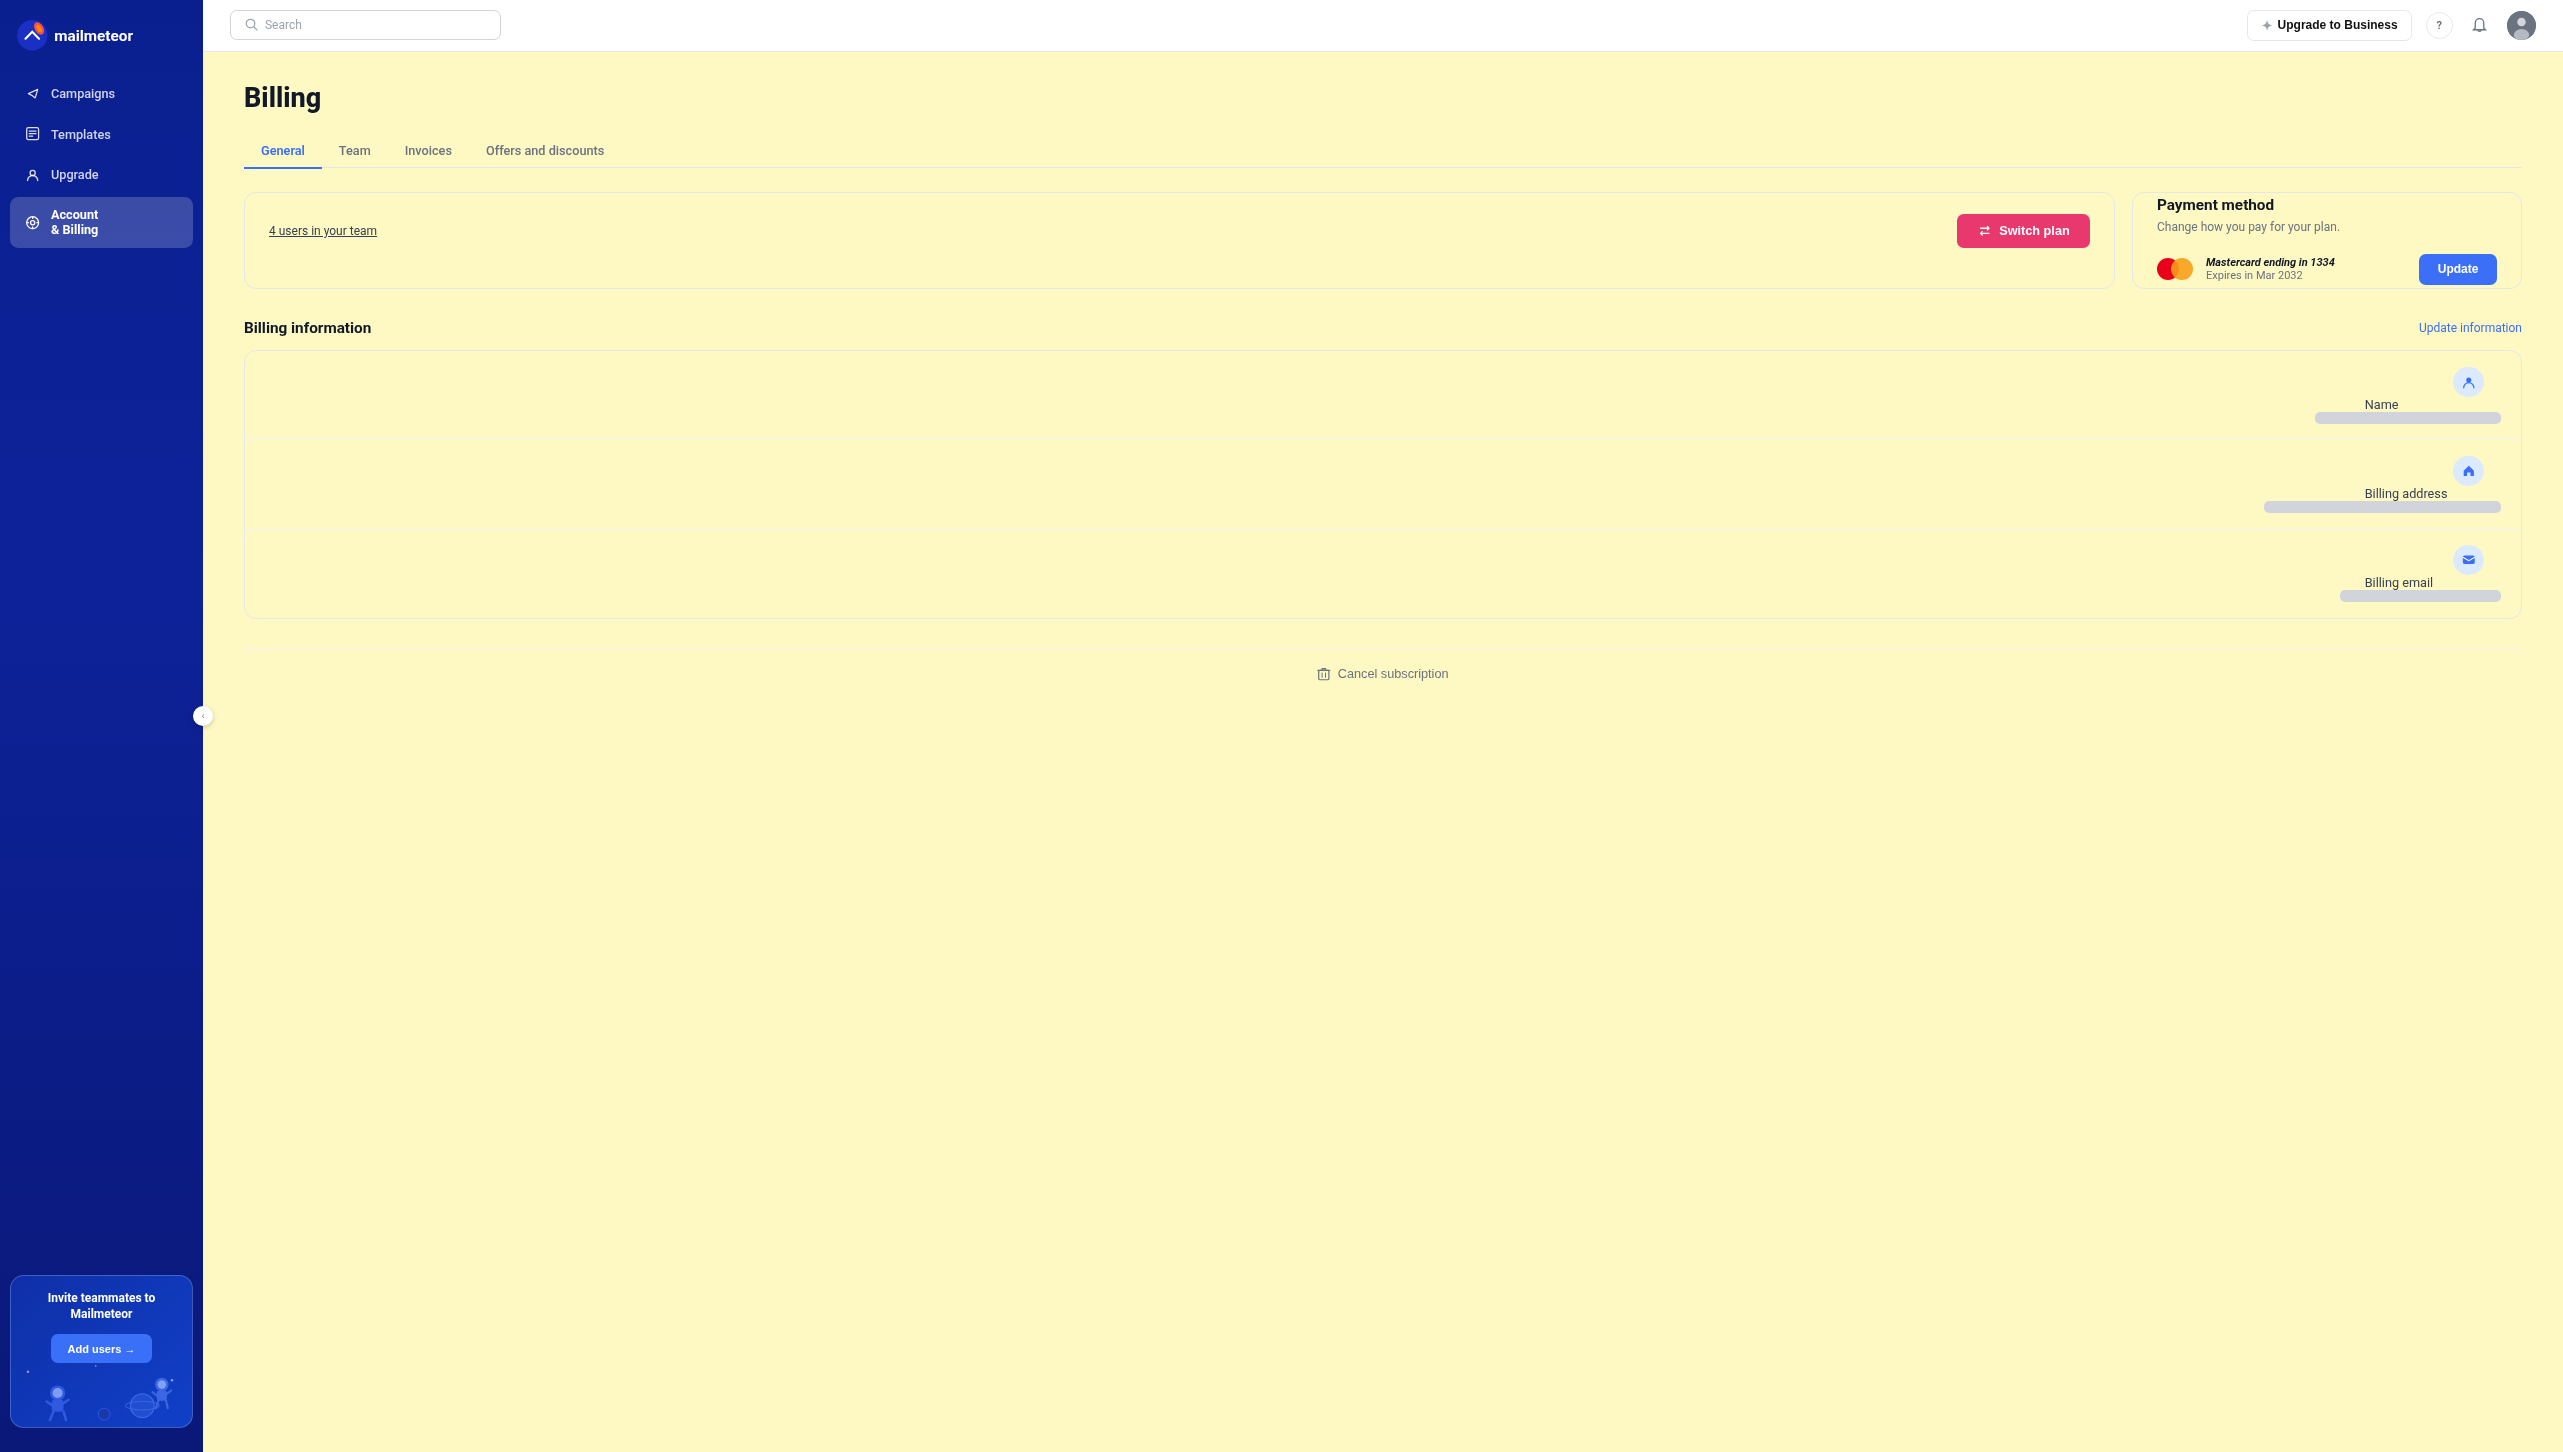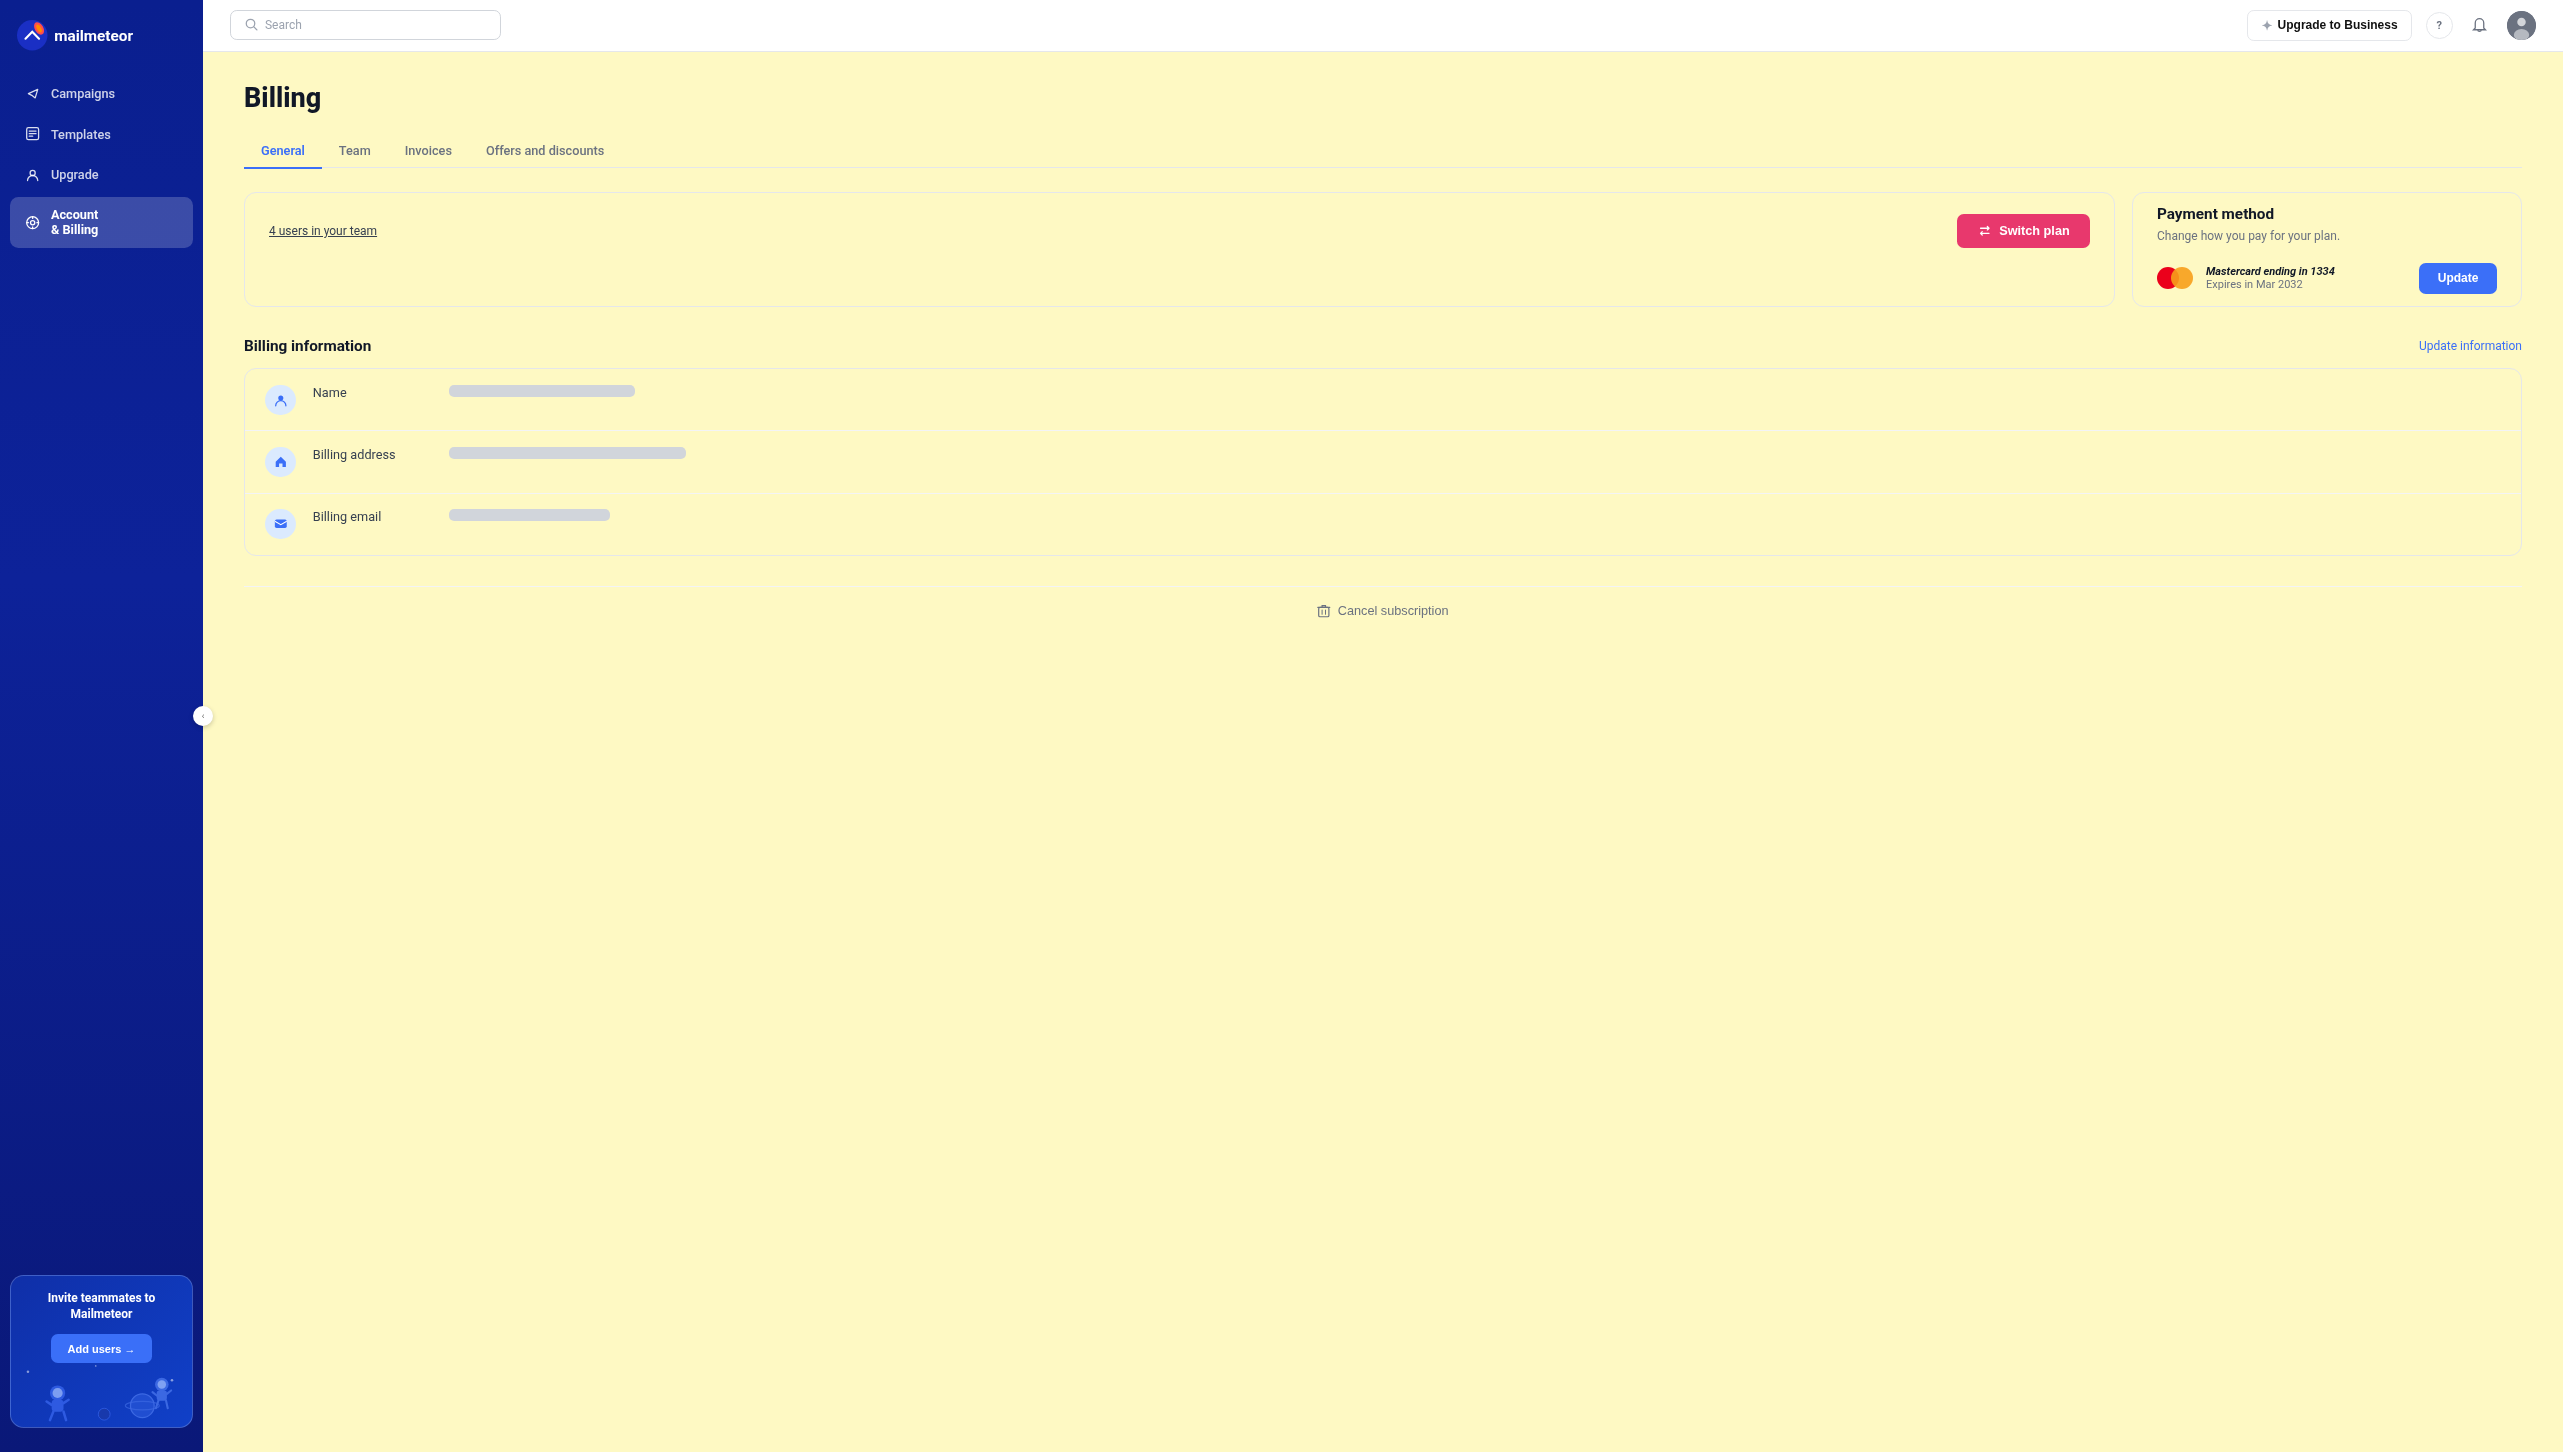--- a/index.html
+++ b/index.html
@@ -280,21 +280,21 @@
       display: flex;
       align-items: center;
       gap: 8px;
     }
 
     .payment-card {
       width: 390px;
       min-width: 390px;
       border: 1.3px solid #e5e7eb;
       border-radius: 12px;
-      padding: 12px 24px;
+      padding: 3px 24px;
     }
     .payment-title {
       font-size: 15.3px;
       font-weight: 700;
       color: #111827;
       margin-bottom: 5.1px;
     }
     .payment-desc {
       font-size: 12px;
       color: #6b7280;
@@ -373,23 +373,24 @@
       cursor: pointer;
       text-decoration: none;
     }
     .billing-table {
       border: 1.3px solid #e5e7eb;
       border-radius: 12px;
       overflow: hidden;
     }
     .billing-row {
       display: flex;
-      align-items: flex-start;
+      align-items: flex-end;
       padding: 15.3px 20.3px;
       border-bottom: 0.8px solid #f3f4f6;
+      flex-direction: column;
     }
     .billing-row:last-child { border-bottom: none; }
     .billing-icon {
       width: 30.5px;
       height: 30.5px;
       border-radius: 50%;
       display: flex;
       align-items: center;
       justify-content: center;
       margin-right: 17px;

